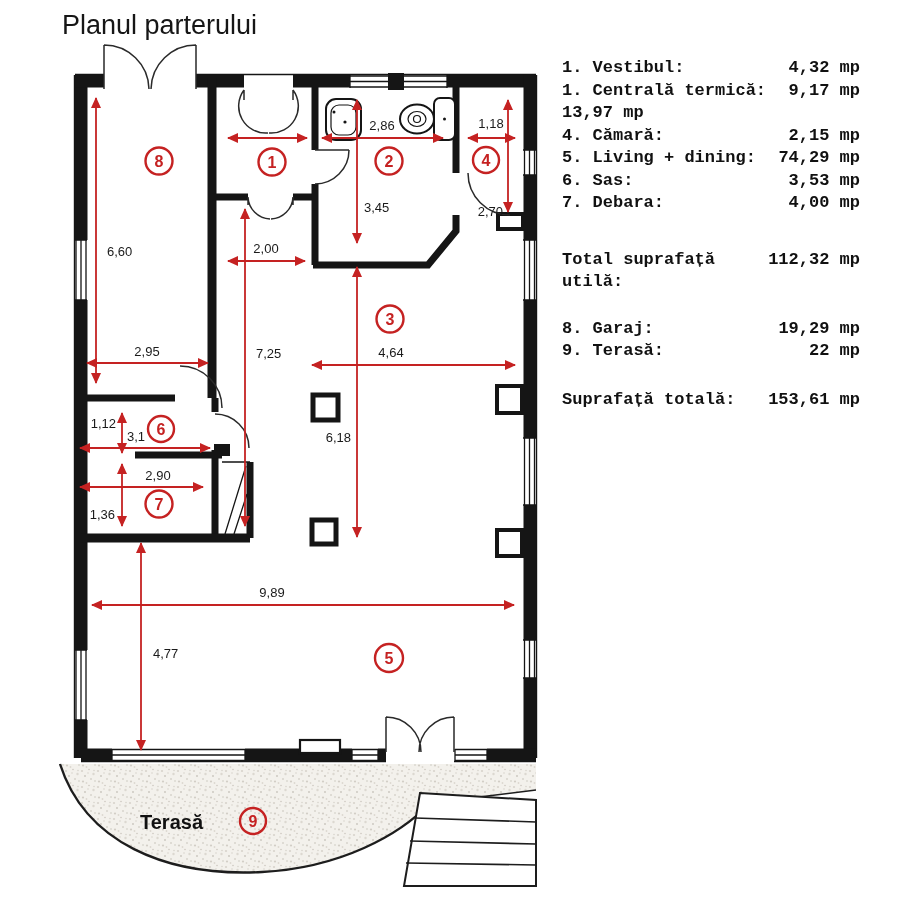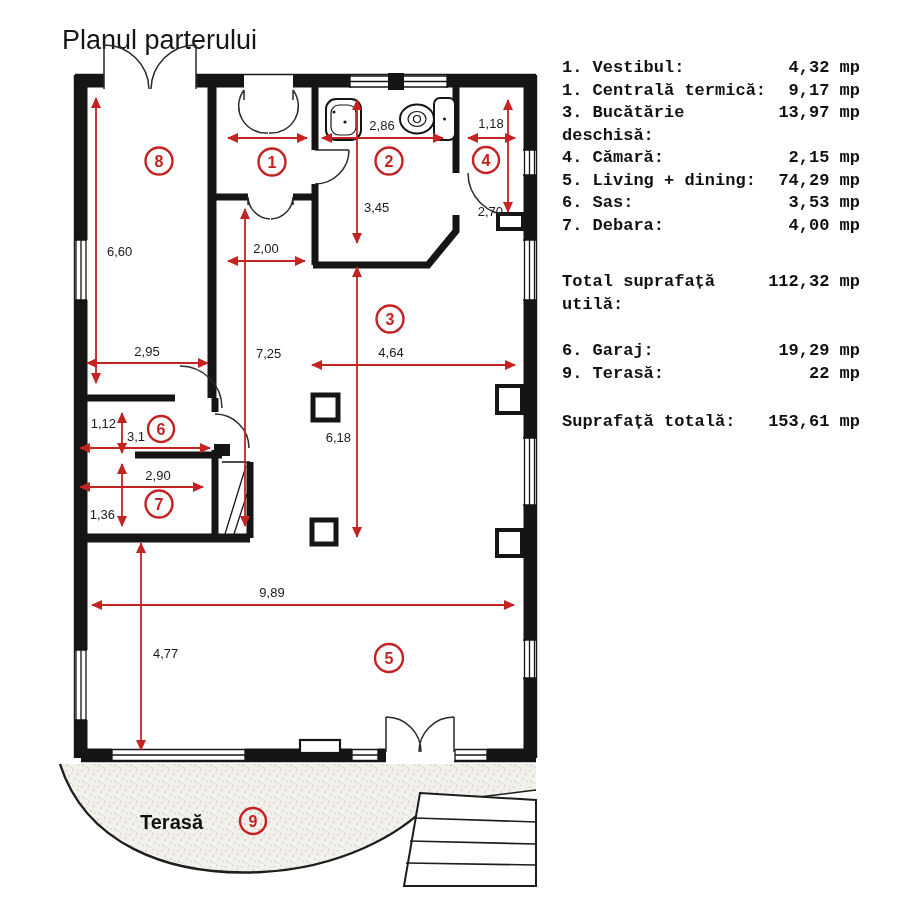--- a/index.html
+++ b/index.html
@@ -1,18 +1,18 @@
 <!DOCTYPE html>
 <html><head>
 <meta charset="utf-8">
 <style>
   html,body{margin:0;padding:0;background:#ffffff;}
   body{font-family:"Liberation Sans","DejaVu Sans",sans-serif;}
   .page{position:relative;width:898px;height:900px;background:#fff;overflow:hidden;}
-  .title{position:absolute;left:62px;top:10px;font-size:27px;color:#161616;font-weight:400;margin-top:15px;}
+  .title{position:absolute;left:62px;top:10px;font-size:27px;color:#161616;font-weight:400;}
   .plan-svg{position:absolute;left:0;top:0;}
   .legend{position:absolute;left:562px;top:57px;width:298px;color:#111;font-weight:bold;font-size:17px;line-height:22.5px;}
   .legend .row{display:flex;justify-content:space-between;font-family:Liberation Mono, monospace;}
   .legend .row .val{text-align:right;white-space:nowrap;}
   .gap-lg{height:34px;}
   .gap-md{height:24px;}
   .gap-sm{height:26px;}
   
   .wall-ext{stroke:#151515;stroke-width:13;fill:none;}
   .wall-int{stroke:#151515;stroke-width:7;fill:none;}
@@ -241,21 +241,20 @@
   <div class="legend">
     <div class="row">
       <span>1. Vestibul:</span>
       <span class="val">4,32 mp</span>
     </div>
     <div class="row">
       <span>1. Centrală termică:</span>
       <span class="val">9,17 mp</span>
     </div>
     <div class="row">
-      <span>3. Bucătărie deschisă:</span>
       <span class="val">13,97 mp</span>
     </div>
     <div class="row">
       <span>4. Cămară:</span>
       <span class="val">2,15 mp</span>
     </div>
     <div class="row">
       <span>5. Living + dining:</span>
       <span class="val">74,29 mp</span>
     </div>
@@ -267,21 +266,21 @@
       <span>7. Debara:</span>
       <span class="val">4,00 mp</span>
     </div>
     <div class="gap-lg"></div>
     <div class="row">
       <span>Total suprafață utilă:</span>
       <span class="val">112,32 mp</span>
     </div>
     <div class="gap-md"></div>
     <div class="row">
-      <span>6. Garaj:</span>
+      <span>8. Garaj:</span>
       <span class="val">19,29 mp</span>
     </div>
     <div class="row">
       <span>9. Terasă:</span>
       <span class="val">22 mp</span>
     </div>
     <div class="gap-sm"></div>
     <div class="row">
       <span>Suprafață totală:</span>
       <span class="val">153,61 mp</span>

